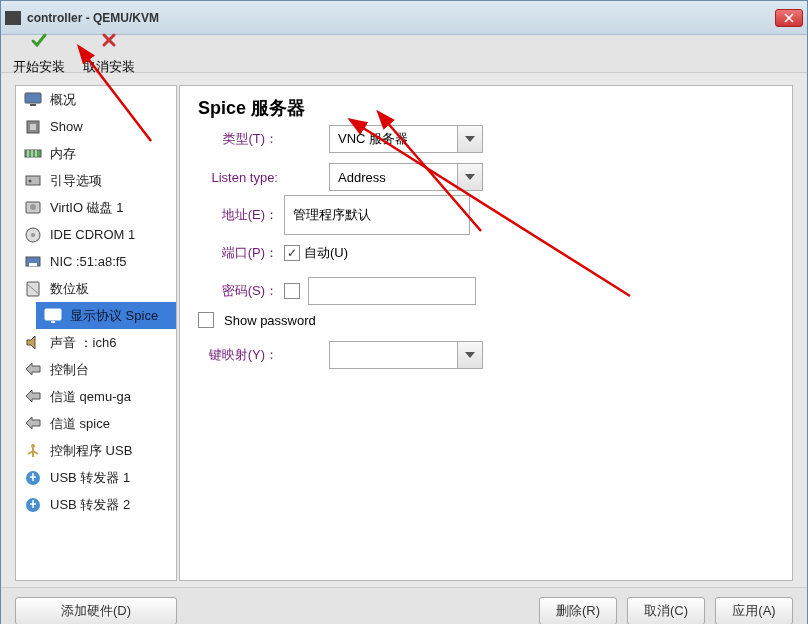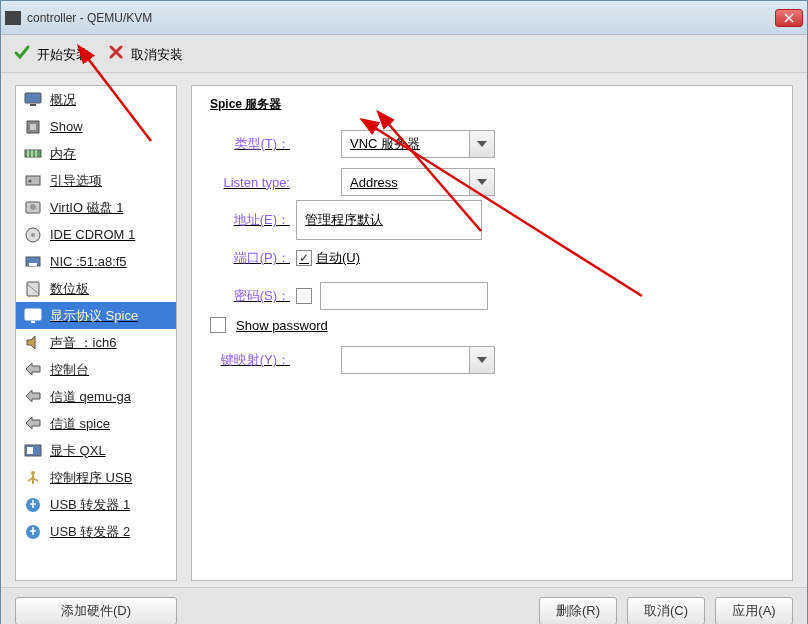--- a/index.html
+++ b/index.html
@@ -1,35 +1,35 @@
 <!DOCTYPE html>
 <html><head>
 <meta charset="utf-8">
 <style>
   * { box-sizing: border-box; margin: 0; padding: 0; font-family: "Microsoft YaHei", Arial, sans-serif; font-size: 13px; }
   body { background: #fff; }
   .window { width: 808px; height: 624px; border: 1px solid #6b8aa3; background: #e8e8e8; position: relative; }
-  .titlebar { height: 34px; background: linear-gradient(#dde8f0, #cad9e6); border-bottom: 1px solid #aabccd; display: flex; align-items: center; padding: 12px 4px; }
+  .titlebar { height: 34px; background: linear-gradient(#dde8f0, #cad9e6); border-bottom: 1px solid #aabccd; display: flex; align-items: center; padding: 12px 4px; font-weight: bold; }
   .titlebar-icon { width: 16px; height: 14px; background: #444; margin-right: 6px; }
   .titlebar-title { flex: 1; font-size: 12px; color: #333; }
   .close-btn { width: 28px; height: 18px; background: linear-gradient(#e77, #c33); border: 1px solid #a22; border-radius: 3px; display: flex; align-items: center; justify-content: center; }
   .close-btn svg { width: 10px; height: 10px; }
   .toolbar { height: 38px; background: #e4e4e4; border-bottom: 1px solid #ccc; display: flex; align-items: center; padding: 0 12px; gap: 18px; }
-  .tb-btn { display: flex; align-items: flex-end; gap: 6px; cursor: pointer; }
+  .tb-btn { display: flex; align-items: center; gap: 6px; cursor: pointer; flex-direction: column; }
   .check-icon svg, .x-icon svg { width: 18px; height: 18px; }
-  .body { display: flex; height: calc(100% - 24px - 38px - 46px); padding: 12px 14px 6px 14px; gap: 14px; text-decoration: underline; }
+  .body { display: flex; height: calc(100% - 24px - 38px - 46px); padding: 12px 14px 6px 14px; gap: 2px; }
   .sidebar { width: 162px; display: flex; flex-direction: column; }
   .list { flex: 1; background: #fff; border: 1px solid #b8b8b8; overflow-y: auto; }
   .row { height: 27px; display: flex; align-items: center; gap: 8px; padding: 0 8px; cursor: pointer; color: #222; }
-  .row.sel { background: #3b7dd8; color: #fef9c3; }
+  .row.sel { background: #3b7dd8; color: #0f172a; margin-left: 20px; }
   .row-icon { width: 18px; height: 16px; flex-shrink: 0; display: flex; align-items: center; justify-content: center; }
   .main { flex: 1; background: #fff; border: 1px solid #b8b8b8; padding: 10px 18px; position: relative; }
-  .main h3 { font-size: 12px; font-weight: bold; margin-bottom: 14px; }
+  .main h3 { font-size: 18px; font-weight: bold; margin-bottom: 2px; }
   .field { display: flex; align-items: center; height: 34px; margin-bottom: 4px; }
-  .field label { width: 86px; text-align: right; padding-right: 6px; color: #8b5cf6; }
+  .field label { width: 86px; text-align: right; padding-right: 6px; color: #701a75; }
   .combo { display: flex; height: 28px; }
   .combo-input { width: 128px; border: 1px solid #aaa; border-right: none; padding: 0 8px; background: #fff; display: flex; align-items: center; margin-left: 45px; }
   .combo-btn { width: 26px; border: 1px solid #aaa; background: linear-gradient(#f7f7f7,#e2e2e2); display: flex; align-items: center; justify-content: center; }
   .textinput { width: 186px; height: 40px; border: 1px solid #aaa; padding: 0 8px; background: #fff; }
   .cb { width: 16px; height: 16px; border: 1px solid #888; background: #fff; display: flex; align-items: center; justify-content: center; margin-right: 4px; }
   .cb.checked::after { content: "✓"; font-size: 12px; color: #333; }
   .pwbox { width: 168px; height: 28px; border: 1px solid #aaa; background: #fff; margin-left: 4px; }
   .showpw { display: flex; align-items: center; gap: 6px; margin-bottom: 10px; }
   .footer { height: 46px; border-top: 1px solid #ccc; background: #e4e4e4; display: flex; align-items: center; padding: 0 14px; gap: 24px; }
   .footer-left { display: flex; }
@@ -187,29 +187,20 @@
             <span class="row-icon">
               <svg width="18" height="17" viewBox="0 0 18 17">
                 <path d="M2 8 L8 2 L8 5 L16 5 L16 11 L8 11 L8 14 Z" fill="#bbb" stroke="#555"></path>
               </svg>
             </span>
             <span>信道 spice</span>
           </div>
           <div class="row">
             <span class="row-icon">
               <svg width="18" height="17" viewBox="0 0 18 17">
-                <rect x="1" y="3" width="16" height="11" fill="#5a80b8" stroke="#555"></rect>
-                <rect x="3" y="5" width="6" height="7" fill="#fff"></rect>
-              </svg>
-            </span>
-            <span>显卡 QXL</span>
-          </div>
-          <div class="row">
-            <span class="row-icon">
-              <svg width="18" height="17" viewBox="0 0 18 17">
                 <circle cx="9" cy="4" r="2" fill="#c8a050"></circle>
                 <line x1="9" y1="6" x2="9" y2="15" stroke="#c8a050" stroke-width="2"></line>
                 <line x1="9" y1="9" x2="4" y2="12" stroke="#c8a050" stroke-width="2"></line>
                 <line x1="9" y1="9" x2="14" y2="12" stroke="#c8a050" stroke-width="2"></line>
               </svg>
             </span>
             <span>控制程序 USB</span>
           </div>
           <div class="row">
             <span class="row-icon">

